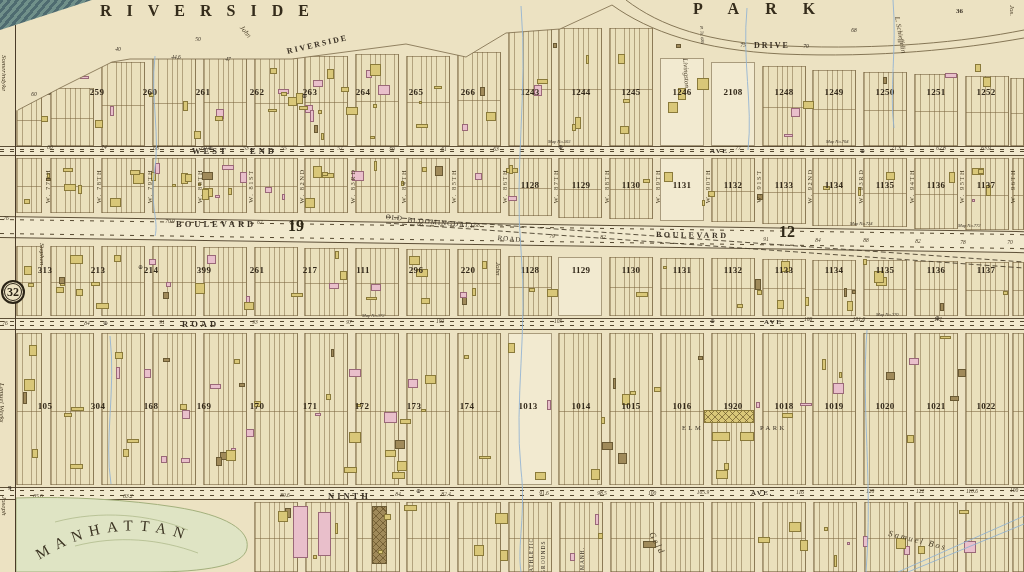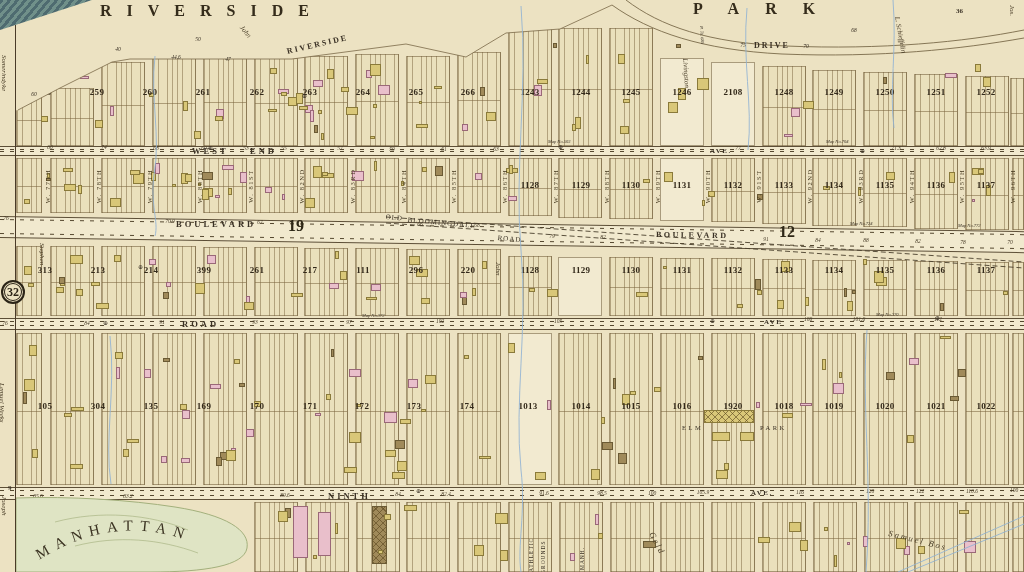--- a/index.html
+++ b/index.html
@@ -243,21 +243,21 @@
     <div class="block" style="left: 710.8px; top: 333px; width: 44px; height: 152px;"></div>
     <div class="block" style="left: 761.6px; top: 333px; width: 44px; height: 152px;"></div>
     <div class="block" style="left: 812.4px; top: 333px; width: 44px; height: 152px;"></div>
     <div class="block" style="left: 863.2px; top: 333px; width: 44px; height: 152px;"></div>
     <div class="block" style="left: 914px; top: 333px; width: 44px; height: 152px;"></div>
     <div class="block" style="left: 964.8px; top: 333px; width: 44px; height: 152px;"></div>
     <div class="block" style="left: 16px; top: 333px; width: 26px; height: 152px;"></div>
     <div class="block" style="left: 1012px; top: 333px; width: 12px; height: 152px;"></div>
     <div class="bnum" style="left: 45px; top: 406px;">105</div>
     <div class="bnum" style="left: 98px; top: 406px;">304</div>
-    <div class="bnum" style="left: 151px; top: 406px;">135</div>
+    <div class="bnum" style="left: 151px; top: 406px;">168</div>
     <div class="bnum" style="left: 204px; top: 406px;">169</div>
     <div class="bnum" style="left: 257px; top: 406px;">170</div>
     <div class="bnum" style="left: 310px; top: 406px;">171</div>
     <div class="bnum" style="left: 362px; top: 406px;">172</div>
     <div class="bnum" style="left: 414px; top: 406px;">173</div>
     <div class="bnum" style="left: 467px; top: 406px;">174</div>
     <div class="bnum" style="left: 528px; top: 406px;">1013</div>
     <div class="bnum" style="left: 581px; top: 406px;">1014</div>
     <div class="bnum" style="left: 631px; top: 406px;">1015</div>
     <div class="bnum" style="left: 682px; top: 406px;">1016</div>

